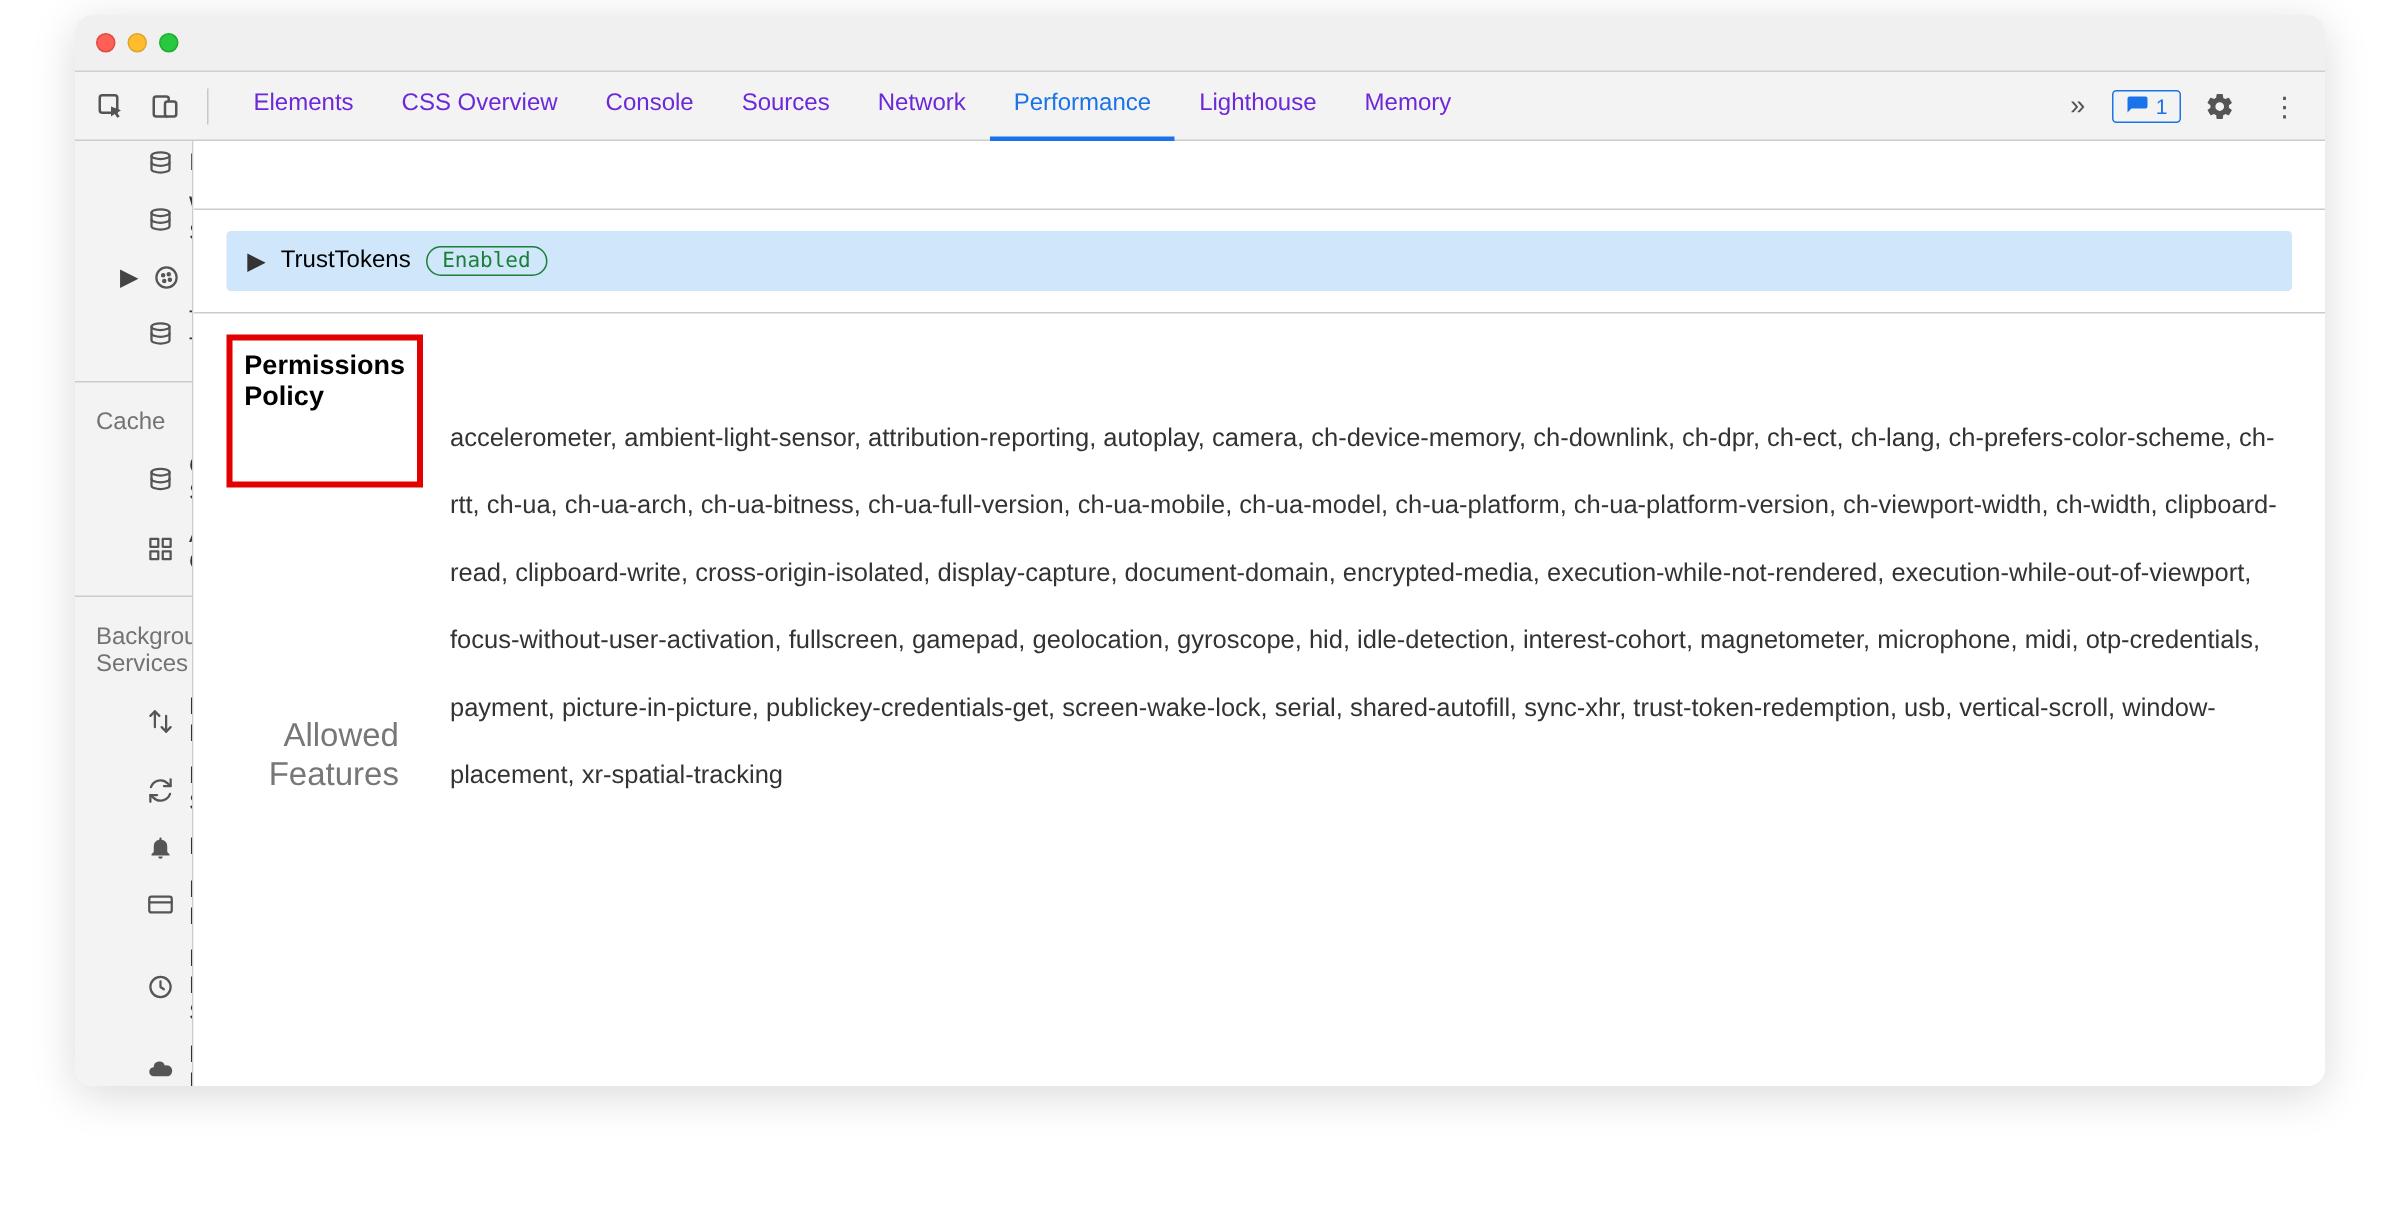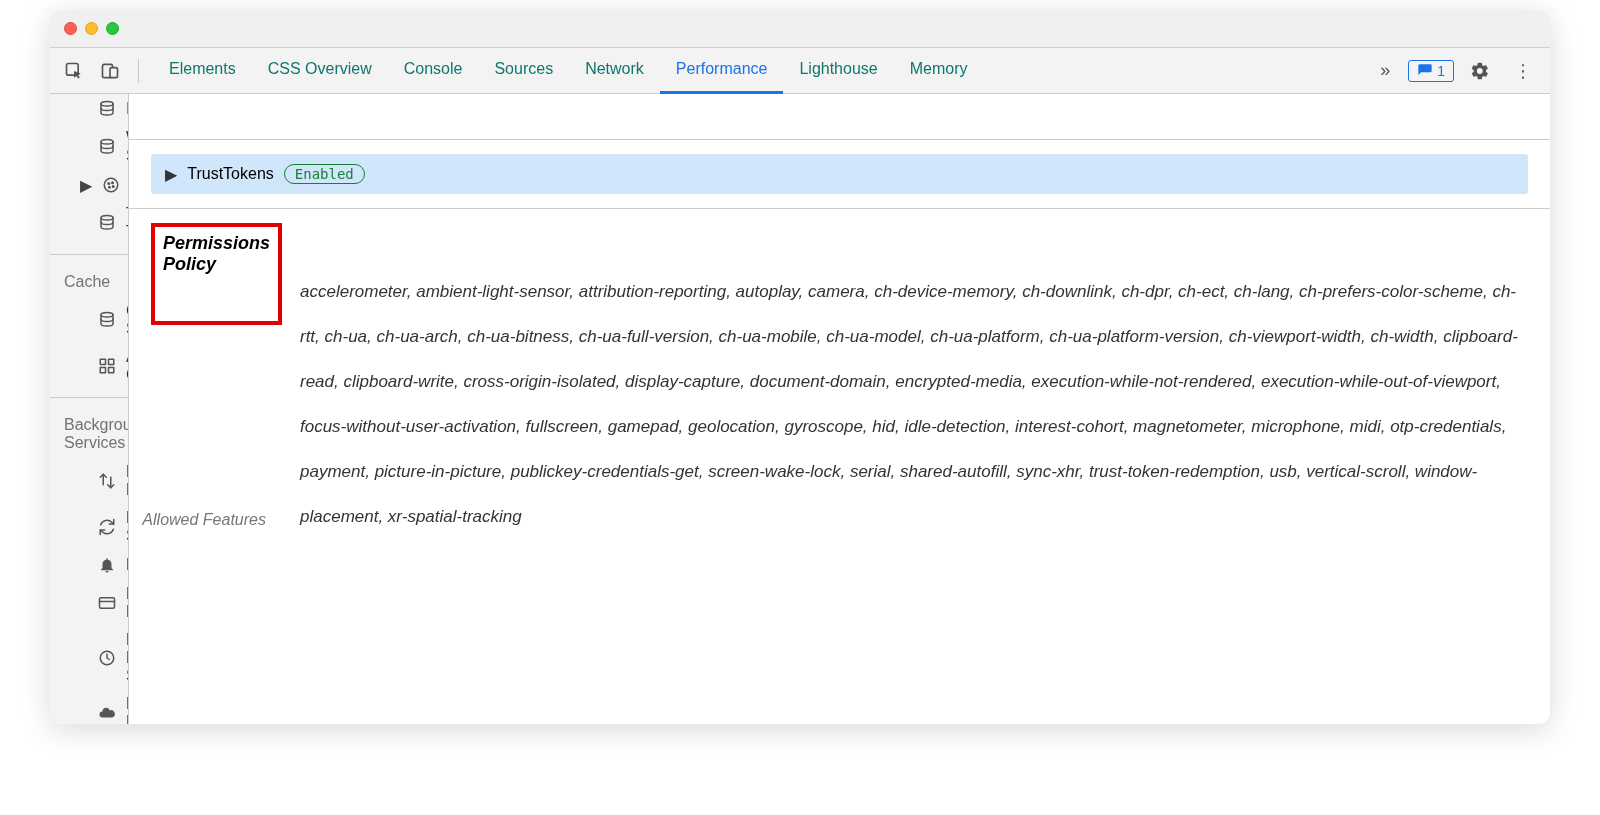--- a/index.html
+++ b/index.html
@@ -66,21 +66,21 @@
     display: flex; align-items: center; justify-content: center;
     color: #555;
     cursor: default;
   }
   .vdiv { width:1px; height:24px; background:#c8c8c8; margin: 0 6px; }
   .tabs { display: flex; align-items:center; gap: 0; flex: 1 1 auto; }
   .tab {
     padding: 0 16px;
     height: 46px;
     display: flex; align-items: center;
-    color: #0f766e;
+    color: #6d28d9;
     cursor: default;
     border-bottom: 3px solid transparent;
   }
   .tab.active { color: #1a73e8; border-bottom-color: #1a73e8; }
   .tab-more { padding: 0 10px; color:#555; font-size:18px; cursor:default; }
   .issues-badge {
     display:flex; align-items:center; gap:4px;
     border:1px solid #1a73e8; border-radius:3px;
     padding:2px 8px; color:#1a73e8; font-size:14px;
     cursor:default;
@@ -138,32 +138,31 @@
   .trial-row .disclosure { color:#333; }
   .pill {
     border:1px solid #1a7f37; color:#1a7f37;
     border-radius: 999px; padding:1px 10px; font-size:14px;
     font-family: ui-monospace, Menlo, monospace;
   }
   .permissions {
     padding: 14px 22px 30px 22px;
     display:flex;
     gap: 18px;
-    font-style: italic;
   }
   .perm-left {
     width: 236px;
     position:relative;
   }
   .perm-box {
     border: 4px solid #e20000;
     padding: 6px 8px 46px 8px;
   }
   .perm-title { font-size:18px; font-weight:700; color:#000; }
-  .perm-sub { position:absolute; right:12px; bottom:10px; color:#777; font-size:16px; text-align:right; width:100%; padding-right:4px;}
+  .perm-sub { position:absolute; right:12px; bottom:10px; color:#777; font-size:22px; text-align:right; width:100%; padding-right:4px;}
   .perm-right {
     flex:1 1 auto;
     font-size:17px;
     color:#333;
     line-height: 2.65;
     padding-top: 46px;
   }
   
   svg { display:block; }
 </style>

